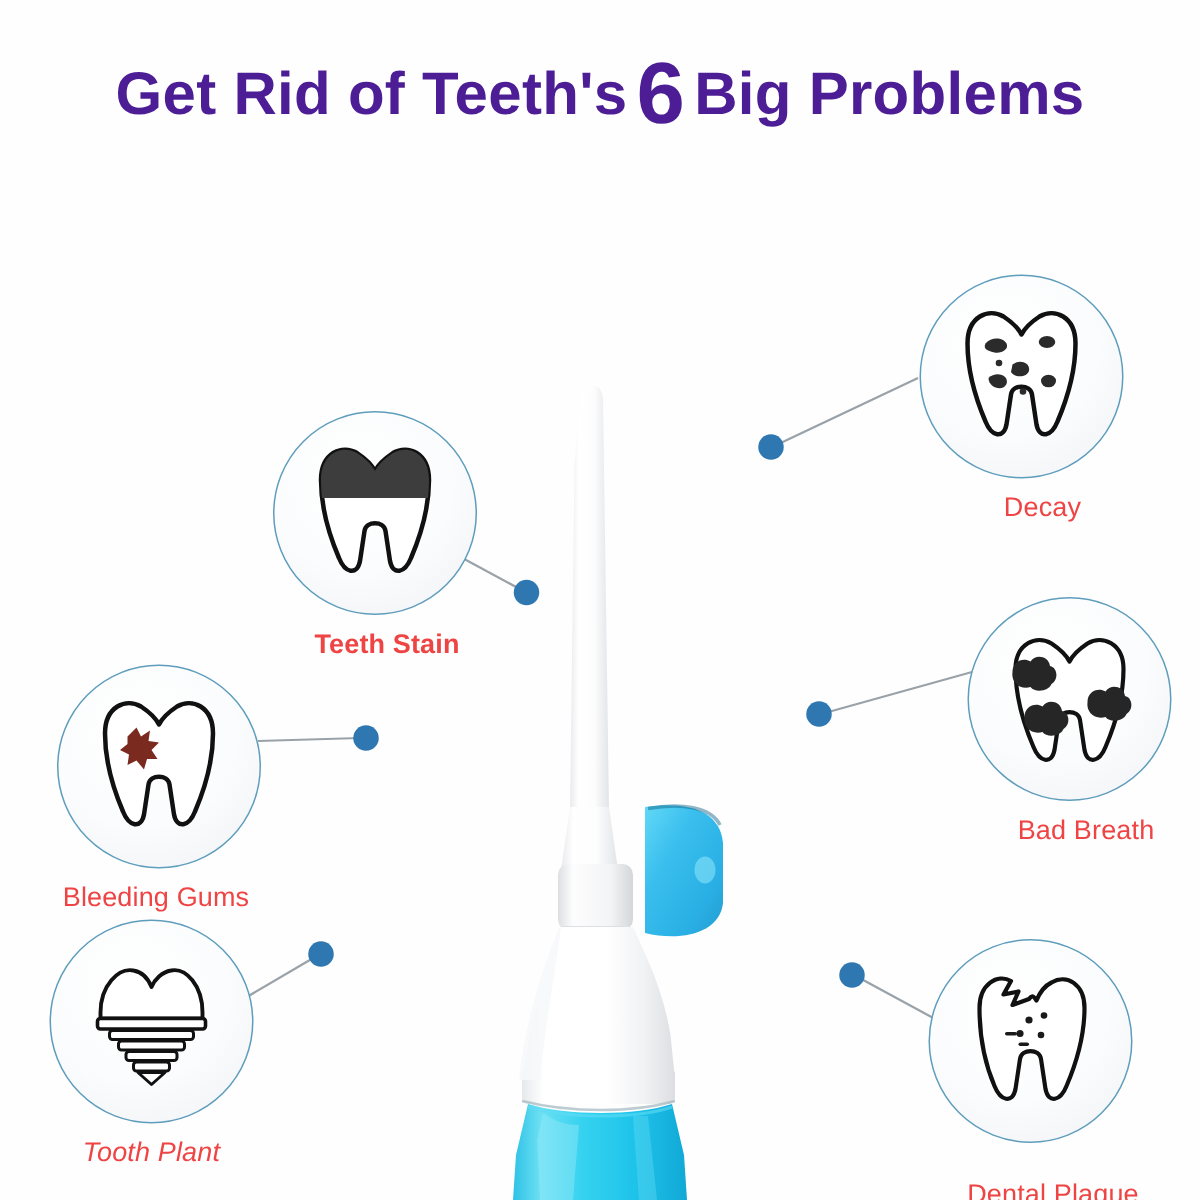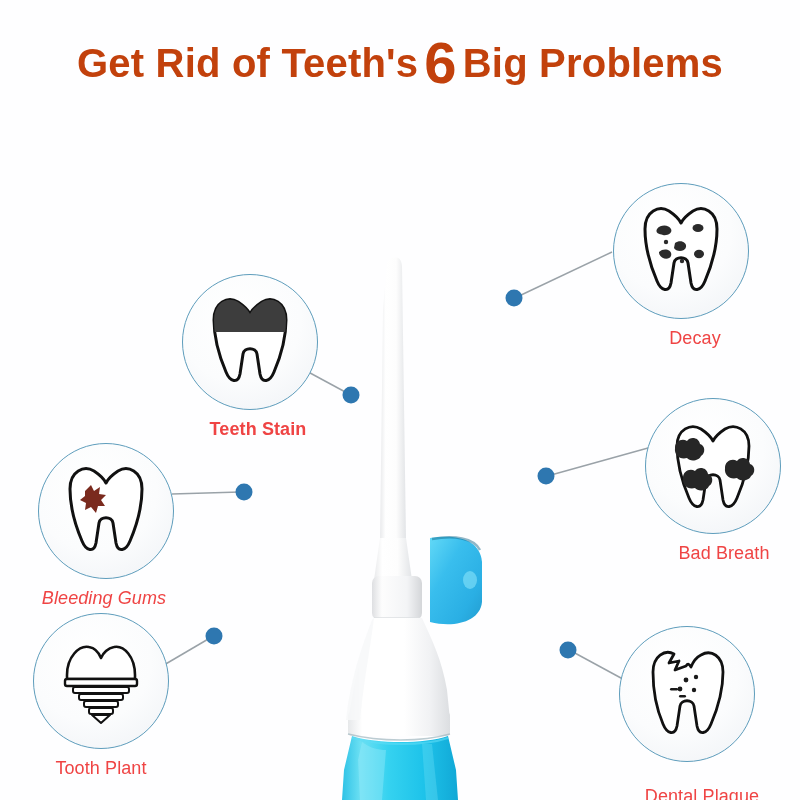--- a/index.html
+++ b/index.html
@@ -20,21 +20,21 @@
   }
 
   
   .title {
     position: absolute;
     left: 0;
     top: 28px;
     width: 800px;
     text-align: center;
     white-space: nowrap;
-    color: #c2410c;
+    color: #4c1d95;
     font-size: 40px;
     font-weight: bold;
     letter-spacing: 0.2px;
     line-height: 1;
   }
   .title .t-part { vertical-align: baseline; }
   .title .t-six {
     font-size: 58px;
     font-weight: bold;
     vertical-align: baseline;
@@ -77,22 +77,22 @@
     font-weight: 400;
     letter-spacing: 0.1px;
     white-space: nowrap;
   }
   .cap-center { text-align: center; }
 
   
   #b-stain   { left: 182px; top: 274px; }
   #b-stain   .cap { width: 136px; margin-left: 8px; font-weight: bold; }
   #b-bleed   { left: 38px;  top: 443px; }
-  #b-bleed   .cap { width: 200px; margin-left: -34px; font-style: italic; }
-  #b-plant   { left: 33px;  top: 613px; }
+  #b-bleed   .cap { width: 200px; margin-left: -34px; }
+  #b-plant   { left: 33px;  top: 613px; font-style: italic; }
   #b-plant   .cap { width: 180px; margin-left: -22px; }
   #b-decay   { left: 613px; top: 183px; }
   #b-decay   .cap { width: 136px; margin-left: 14px; }
   #b-breath  { left: 645px; top: 398px; }
   #b-breath  .cap { width: 170px; margin-left: -6px; }
   #b-plaque  { left: 619px; top: 626px; }
   #b-plaque  .cap { width: 190px; margin-left: -12px; margin-top: 24px; }
 
   
   #product {

